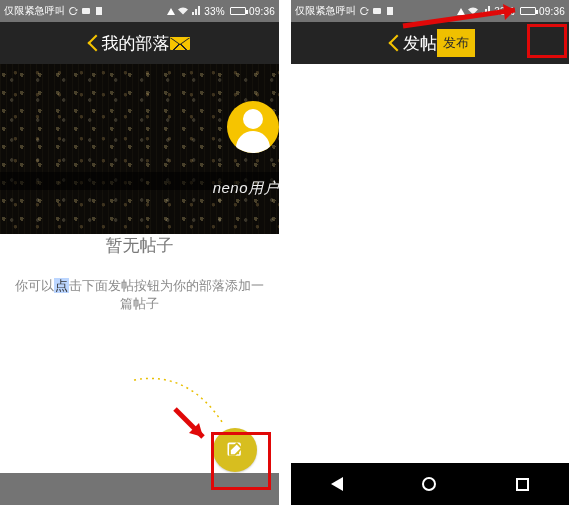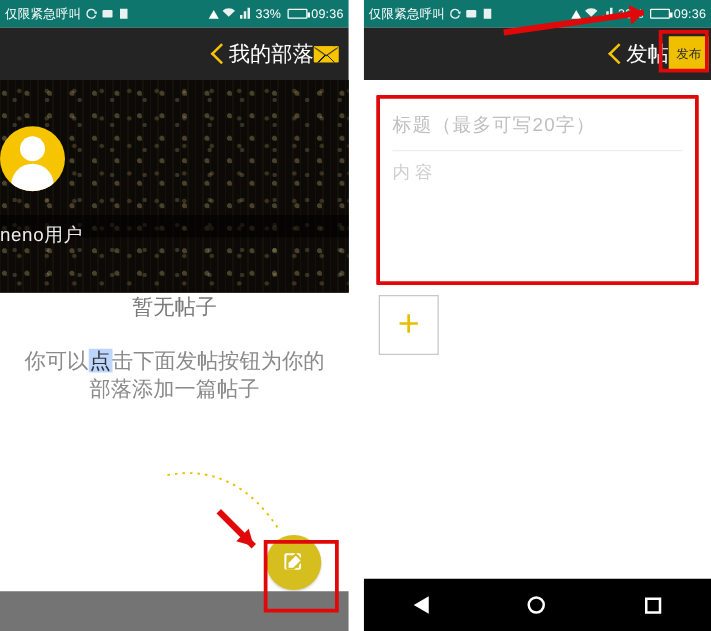--- a/index.html
+++ b/index.html
@@ -21,21 +21,21 @@
     height: 505px;
     position: relative;
     background: #fff;
     overflow: hidden;
   }
   .phone.right { width: 278px; }
 
   
   .statusbar {
     height: 22px;
-    background: #0f766e;
+    background: #737373;
     color: #fff;
     font-size: 10px;
     display: flex;
     align-items: center;
     padding: 0 4px;
     justify-content: space-between;
     letter-spacing: 0.2px;
   }
   .sb-left, .sb-right { display: flex; align-items: center; gap: 3px; height:100%; }
   .sb-right { font-size: 10px; justify-content: space-between; }
@@ -51,21 +51,21 @@
   }
   .battery .fill{ background:#fff; height:100%; }
   .alarm {
     width:0;height:0;border-left:4px solid transparent;border-right:4px solid transparent;border-bottom:7px solid #fff;
   }
 
   
   .navbar {
     height: 42px;
     background: #242424;
-    display:flex; align-items:center; justify-content:flex-end;
+    display:flex; align-items:center; justify-content:center;
     padding: 0 8px;
     color:#fff;
     position:relative;
   }
   .nav-title { font-size: 17px; font-weight: 400; }
   .chev-left{
     width:12px;height:12px;border-left:2px solid #f6c400;border-bottom:2px solid #f6c400;
     transform:rotate(45deg);
   }
   .envelope{
@@ -78,21 +78,21 @@
     content:"";position:absolute;left:0;right:0;top:0;height:0;border-left:10px solid transparent;border-right:10px solid transparent;border-top:7px solid #f6c400;
     filter: drop-shadow(0 1px 0 #242424);
   }
 
   
   .hero {
     height: 170px;
     background: radial-gradient(circle at 10% 30%, #3a3025 0%, #14110d 55%, #060504 100%);
     background-color:#14110d;
     position:relative;
-    display:flex;flex-direction:column;align-items:flex-start;justify-content:center;
+    display:flex;flex-direction:column;align-items:flex-end;justify-content:center;font-style:italic;
   }
   .hero::before{
     content:"";position:absolute;inset:0;
     background:
       repeating-linear-gradient(90deg, rgba(80,70,40,.12) 0 1px, transparent 1px 6px),
       radial-gradient(circle at 20% 60%, rgba(255,230,150,.25) 0 2px, transparent 2px) 0 0/18px 18px,
       radial-gradient(circle at 70% 40%, rgba(255,210,120,.2) 0 1.5px, transparent 2px) 0 0/22px 22px,
       radial-gradient(circle at 45% 80%, rgba(255,240,190,.18) 0 1.5px, transparent 2px) 0 0/26px 20px,
       linear-gradient(#0c0a07,#0c0a07);
   }
@@ -109,21 +109,21 @@
   }
   .hero .uname{
     z-index:1;color:#eee;font-size:15px;margin-top:6px;letter-spacing:.5px;
   }
 
   
   .empty{
     text-align:center;color:#555;
   }
   .empty .t1{font-size:17px;color:#7a7a7a;}
-  .empty .t2{font-size:17px;color:#8a8a8a;margin-top:20px;padding:0 12px;}
+  .empty .t2{font-size:13px;color:#8a8a8a;margin-top:20px;padding:0 12px;}
   .empty .t2 .hl{background:#bcd6ff;color:#333;padding:0 1px;}
 
   .compose-btn{
     position:absolute;right:22px;bottom:33px;width:44px;height:44px;border-radius:50%;
     background:#d7be1f;display:flex;align-items:center;justify-content:center;
     box-shadow:0 1px 2px rgba(0,0,0,.2);
   }
   .compose-btn svg{width:20px;height:20px;}
   .dotted-trail{
     position:absolute;right:40px;bottom:70px;width:110px;height:60px;pointer-events:none;
@@ -132,21 +132,21 @@
   .bottom-bar-left{
     position:absolute;left:0;right:0;bottom:0;height:32px;background:#747474;
   }
 
   
   .callout{position:absolute;border:3px solid #e00808;z-index:5;}
   .arrow{position:absolute;z-index:6;}
 
   
   .publish-btn{
-    background:#f0c000;color:#2b2b2b;font-size:10px;
+    background:#f0c000;color:#2b2b2b;font-size:13px;
     padding:4px 6px;border-radius:0;margin-right:-6px;height:28px;
     display:flex;align-items:center;font-weight:500;
   }
   .right-body{
     padding:8px 10px 0 10px;
   }
   .form-box{
     border:3px solid #e00808;border-radius:1px;
     background:#fff;
     height:152px;
@@ -296,27 +296,20 @@
         <span>09:36</span>
       </div>
     </div>
 
     <div class="navbar">
       <span class="chev-left"></span>
       <span class="nav-title">发帖</span>
       <span class="publish-btn">发布</span>
     </div>
 
-    <div class="right-body">
-      <div class="form-box">
-        <div class="title-in">标题（最多可写20字）</div>
-        <div class="content-in">内容</div>
-      </div>
-      <div class="add-btn">+</div>
-    </div>
 
     <div class="nav-sys">
       <span class="tri"></span>
       <span class="circ"></span>
       <span class="sq"></span>
     </div>
 
     <div class="callout" style="right:2px;top:24px;width:40px;height:34px"></div>
     <svg class="arrow" style="left:108px;top:2px;width:130px;height:30px" viewBox="0 0 130 30">
       <path d="M4 24 L116 8" stroke="#e00808" stroke-width="5"></path>

